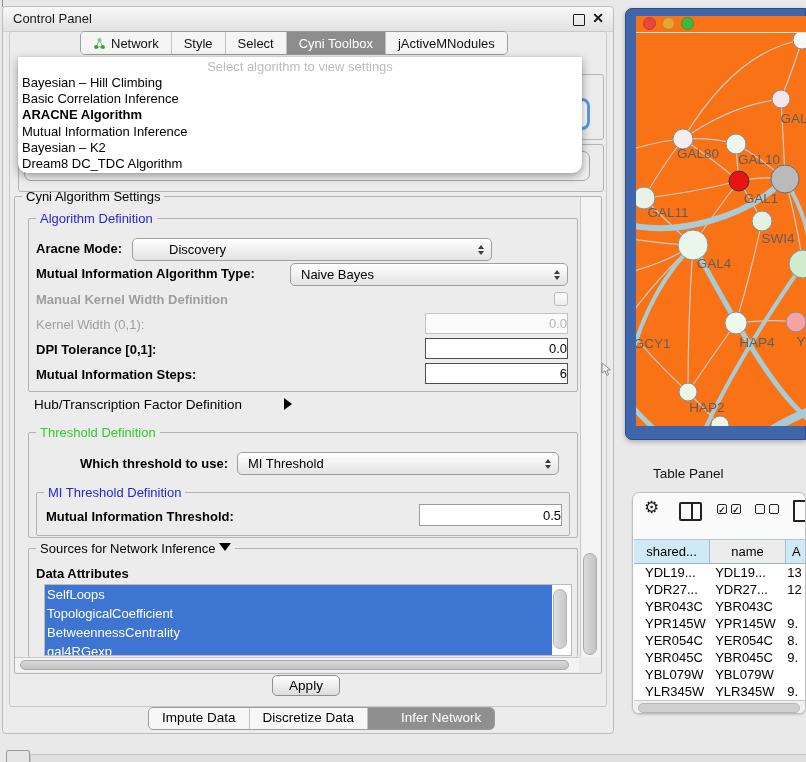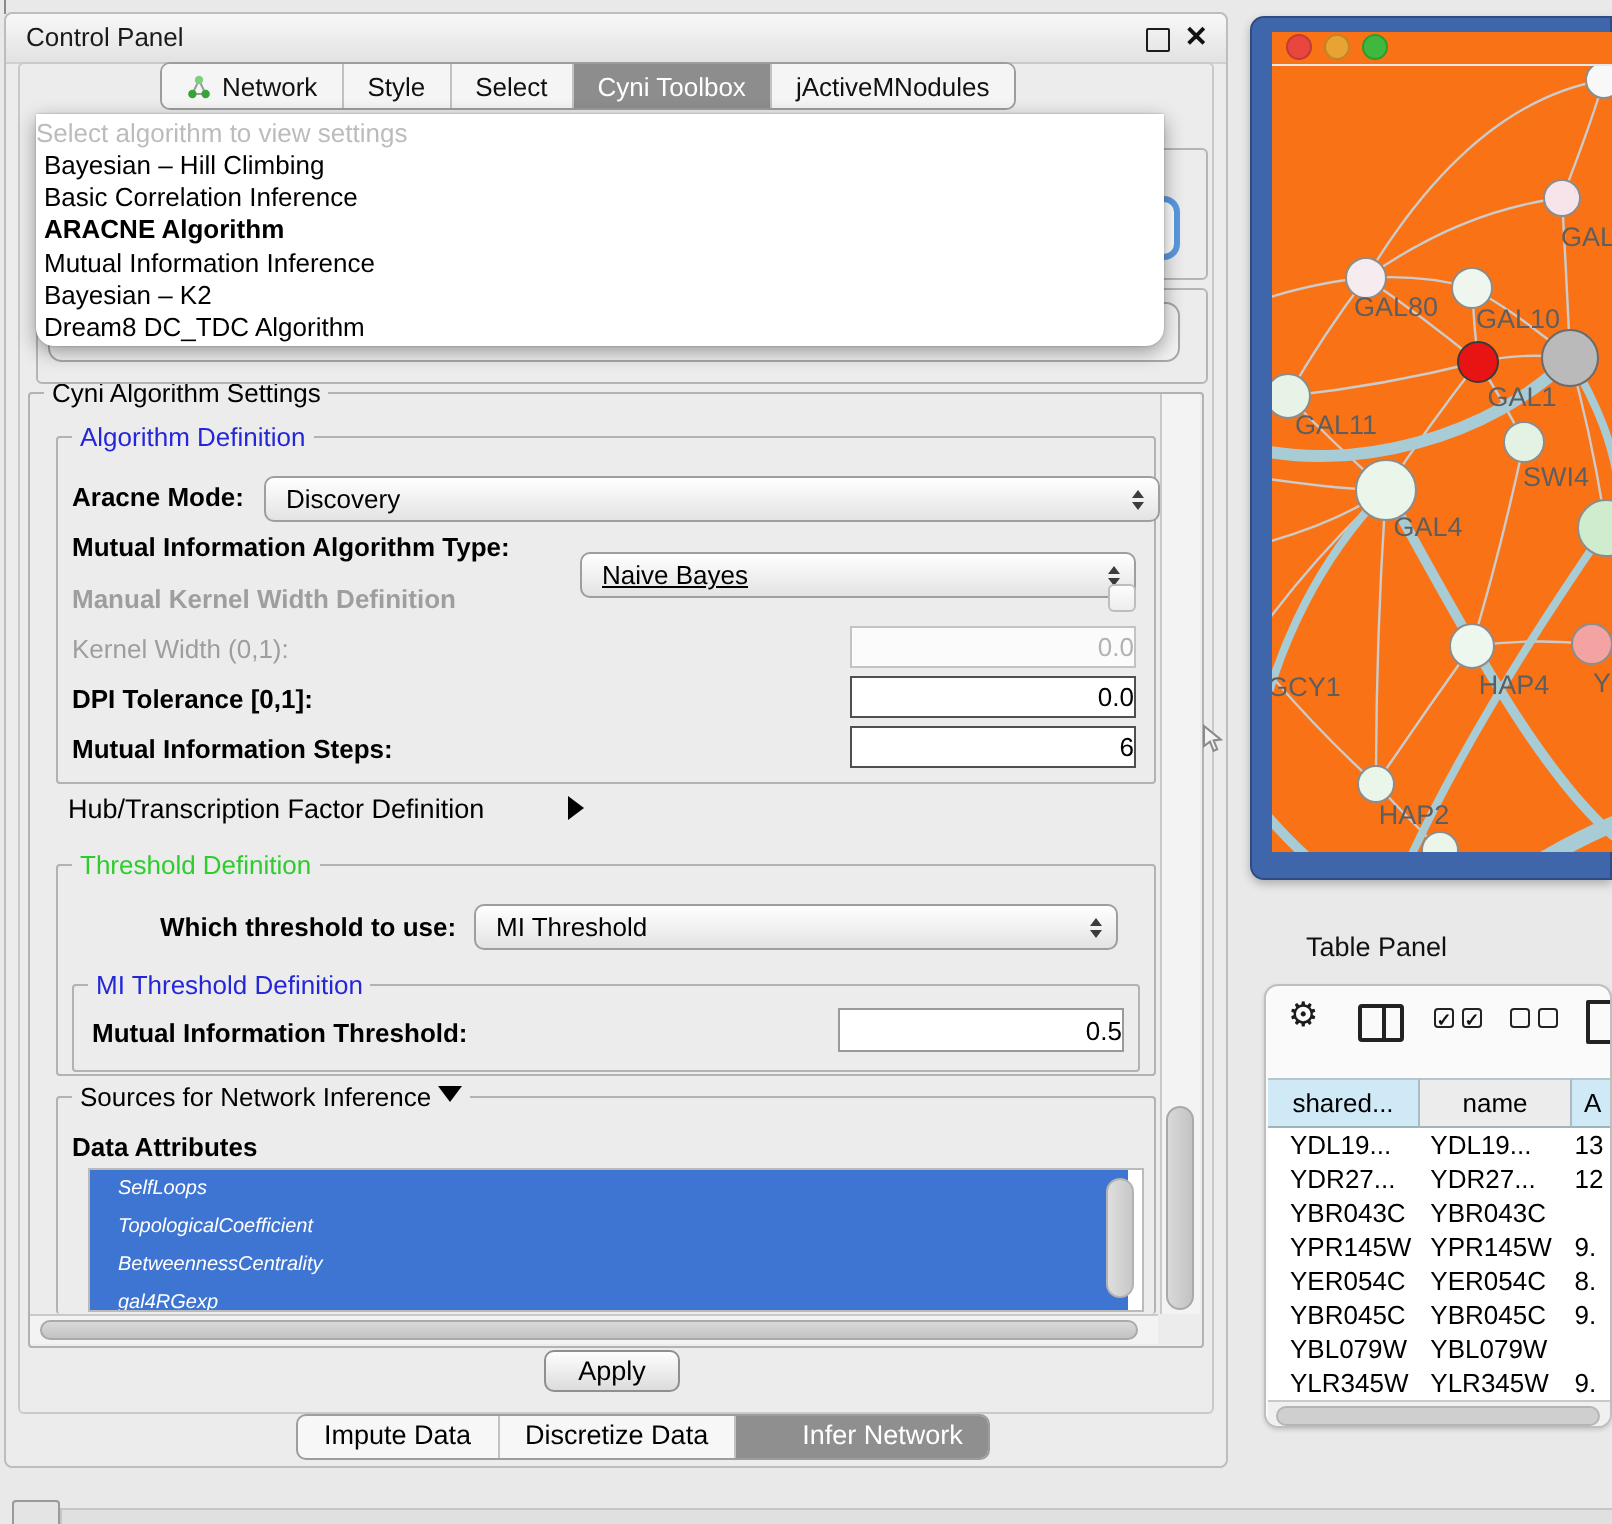--- a/index.html
+++ b/index.html
@@ -19,21 +19,21 @@
   .tabbar{left:80px;top:31px;height:22px;display:flex;background:#f5f5f5;border:1px solid #9d9d9d;
       border-radius:5px;overflow:hidden;z-index:5;}
   .tab{padding:0 12px;line-height:21px;font-size:13px;color:#111;border-right:1px solid #c2c2c2;
       display:flex;align-items:center;white-space:nowrap;background:#f5f5f5;}
   .tab:last-child{border-right:none;}
   .tab.sel{background:#8d8d8d;color:#fff;}
   .tabicon{margin-right:5px;display:inline-flex;}
   
   .popup{left:18px;top:57px;width:564px;height:115px;background:#fff;z-index:50;
       border-radius:0 0 9px 9px;box-shadow:0 3px 10px rgba(0,0,0,.38),0 0 1px rgba(0,0,0,.3);padding-top:1px;}
-  .popup-ph{text-align:left;color:#bcbcbc;font-size:13px;height:17px;line-height:17px;}
+  .popup-ph{text-align:center;color:#bcbcbc;font-size:13px;height:17px;line-height:17px;}
   .popup-item{font-size:13px;line-height:16.2px;padding-left:4px;color:#000;white-space:nowrap;}
   .popup-item.bold{font-weight:bold;}
   
   .frag{border:1px solid #b5b5b5;border-radius:3px;z-index:10;}
   .ring{border:3px solid #5a9ae0;border-radius:8px;background:#fff;z-index:11;}
   .fragcombo{border:1px solid #a8a8a8;border-radius:7px;background:#f2f2f2;z-index:11;}
   
   .grp{position:absolute;border:1px solid #b2b2b2;border-radius:2px;}
   .gtitle{position:absolute;top:-8px;left:7px;background:#ececec;padding:0 4px;font-size:13px;white-space:nowrap;}
   .t-blue{color:#2526d8;} .t-green{color:#2ecc2e;}
@@ -51,22 +51,22 @@
   
   .tfield{position:absolute;background:#fff;border:1px solid #4f4f4f;font-size:13px;
       display:flex;align-items:center;justify-content:flex-end;padding-right:0;box-sizing:border-box;}
   .tfield.dis{border-color:#c3c3c3;background:#fbfbfb;color:#b3b3b3;}
   .chk{position:absolute;width:14px;height:14px;border:1px solid #bdbdbd;border-radius:3px;
       background:linear-gradient(#fdfdfd,#ededed);box-sizing:border-box;}
   .tri-r{display:inline-block;width:0;height:0;border-top:6px solid transparent;border-bottom:6px solid transparent;border-left:8px solid #000;vertical-align:-1px;}
   .tri-d{display:inline-block;width:0;height:0;border-left:6px solid transparent;border-right:6px solid transparent;border-top:8px solid #000;vertical-align:2px;}
   
   .srclist{position:absolute;background:#fff;border:1px solid #bbb;overflow:hidden;box-sizing:border-box;}
-  .src-item{height:19px;line-height:19px;font-size:10px;color:#fff;background:#3e75d2;padding-left:14px;
-      width:505px;white-space:nowrap;font-style:italic;}
+  .src-item{height:19px;line-height:19px;font-size:13px;color:#fff;background:#3e75d2;padding-left:2px;
+      width:505px;white-space:nowrap;}
   .lthumb{position:absolute;background:linear-gradient(90deg,#dedede,#c8c8c8);border:1px solid #b3b3b3;border-radius:7px;}
   
   .sbtrack{position:absolute;background:#f3f3f3;}
   .sbthumb{position:absolute;background:linear-gradient(90deg,#d9d9d9,#c3c3c3);border:1px solid #a9a9a9;border-radius:7px;box-sizing:border-box;}
   .sbthumb.h{background:linear-gradient(#d9d9d9,#c3c3c3);}
   
   .btn{position:absolute;border:1px solid #8f8f8f;border-radius:5px;background:linear-gradient(#fefefe,#dcdcdc);
       font-size:13.5px;text-align:center;line-height:19px;box-sizing:border-box;}
   .btabbar{left:148px;top:707px;height:21px;display:flex;background:#f7f7f7;border:1px solid #9d9d9d;
       border-radius:5px;overflow:hidden;}
@@ -168,29 +168,29 @@
 </div>
 
 <div class="grp" style="left:14px;top:196px;width:586px;height:476px;">
   <span class="gtitle">Cyni Algorithm Settings</span>
 </div>
 
 <div class="grp" style="left:28px;top:218px;width:548px;height:172px;">
   <span class="gtitle t-blue">Algorithm Definition</span>
 </div>
 <span class="lbl" style="left:36px;top:241px;">Aracne Mode:</span>
-<div class="combo" style="left:132px;top:238px;width:448px;height:23px;">
+<div class="combo" style="left:132px;top:238px;width:360px;height:23px;padding-left:26px;">
   <span class="combo-val">Discovery</span>
   <span class="combo-arr">
       <i class="up"></i>
       <i class="dn"></i>
     </span>
 </div>
 <span class="lbl" style="left:36px;top:266px;">Mutual Information Algorithm Type:</span>
-<div class="combo" style="left:290px;top:276px;width:278px;height:23px;text-decoration:underline;">
+<div class="combo" style="left:290px;top:263px;width:278px;height:23px;">
   <span class="combo-val">Naive Bayes</span>
   <span class="combo-arr">
       <i class="up"></i>
       <i class="dn"></i>
     </span>
 </div>
 <span class="lbl dis" style="left:36px;top:292px;">Manual Kernel Width Definition</span>
 <span class="chk" style="left:554px;top:292px;"></span>
 <span class="lbl dis" style="left:36px;top:317px;font-weight:normal;">Kernel Width (0,1):</span>
 <div class="tfield dis" style="left:425px;top:313px;width:143px;height:21px;">

